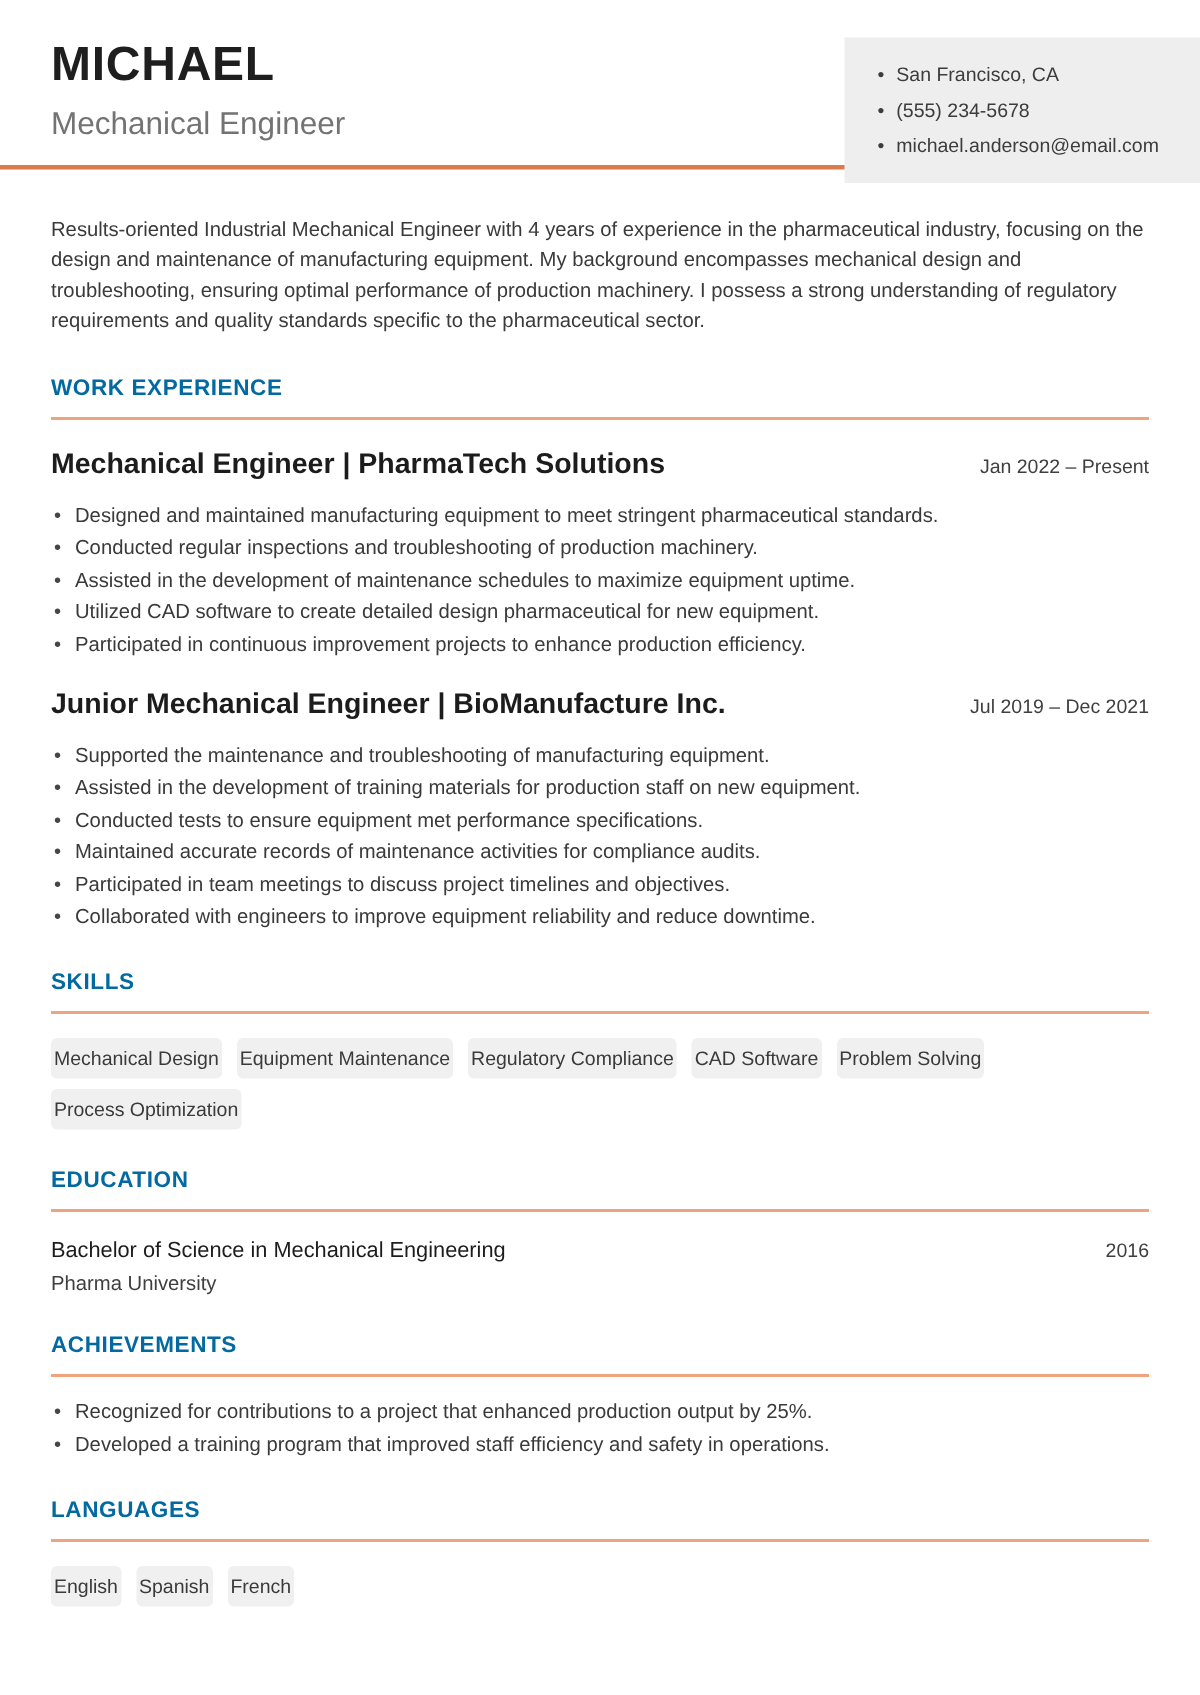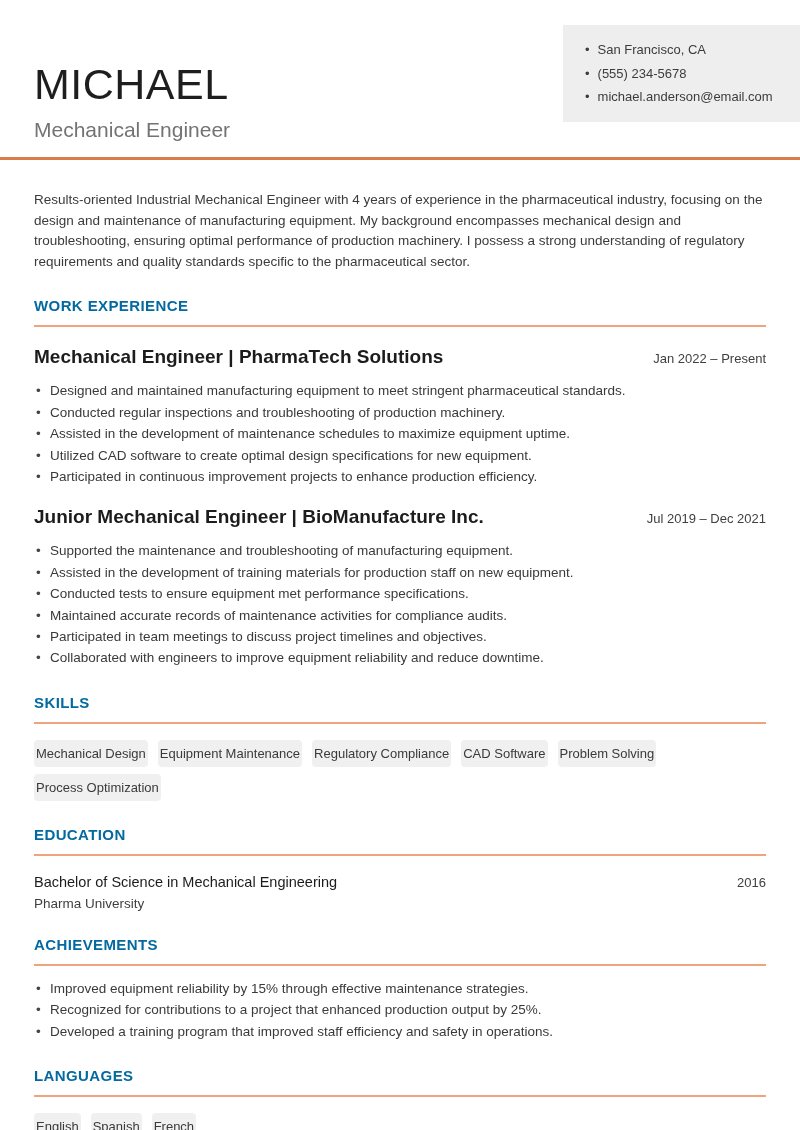--- a/index.html
+++ b/index.html
@@ -6,21 +6,21 @@
   html,body { background:#ffffff; }
   body {
     width:800px; height:1130px; margin:0 auto;
     font-family:"Liberation Sans", sans-serif;
     color:#3a3a3a; overflow:hidden;
   }
   .page { position:relative; width:800px; height:1130px; background:#fff; }
 
   
   .header { position:relative; padding:26px 34px 0 34px; }
-  .name { font-size:43px; font-weight:400; letter-spacing:.5px; line-height:1.03; color:#1e1e1e; text-transform:uppercase;margin-top:36px; }
+  .name { font-size:32px; font-weight:700; letter-spacing:.5px; line-height:1.03; color:#1e1e1e; text-transform:uppercase; }
   .name .last { color:#e9693c; display:block; }
   .header-job-title { margin-top:12px; font-size:21px; color:#737373; }
 
   .contact-box {
     position:absolute; top:25px; right:0; width:237px;
     background:#eeeeee; padding:13px 16px 13px 22px;
   }
   .contact-item { display:flex; font-size:13px; color:#3c3c3c; line-height:23.5px; }
   .contact-item .dot { margin-right:8px; color:#3c3c3c; }
 
@@ -88,21 +88,21 @@
 
       <div class="job">
         <div class="row-between">
           <span class="job-title">Mechanical Engineer | PharmaTech Solutions</span>
           <span class="job-dates">Jan 2022 – Present</span>
         </div>
         <ul class="bullets">
           <li>Designed and maintained manufacturing equipment to meet stringent pharmaceutical standards.</li>
           <li>Conducted regular inspections and troubleshooting of production machinery.</li>
           <li>Assisted in the development of maintenance schedules to maximize equipment uptime.</li>
-          <li>Utilized CAD software to create optimal design specifications for new equipment.</li>
+          <li>Utilized CAD software to create detailed design pharmaceutical for new equipment.</li>
           <li>Participated in continuous improvement projects to enhance production efficiency.</li>
         </ul>
       </div>
 
       <div class="job">
         <div class="row-between">
           <span class="job-title">Junior Mechanical Engineer | BioManufacture Inc.</span>
           <span class="job-dates">Jul 2019 – Dec 2021</span>
         </div>
         <ul class="bullets">
@@ -138,21 +138,20 @@
           <span class="edu-year">2016</span>
         </div>
         <div class="school">Pharma University</div>
       </div>
     </div>
 
     <div class="section">
       <div class="section-heading">ACHIEVEMENTS</div>
       <div class="section-rule"></div>
       <ul class="bullets">
-        <li>Improved equipment reliability by 15% through effective maintenance strategies.</li>
         <li>Recognized for contributions to a project that enhanced production output by 25%.</li>
         <li>Developed a training program that improved staff efficiency and safety in operations.</li>
       </ul>
     </div>
 
     <div class="section">
       <div class="section-heading">LANGUAGES</div>
       <div class="section-rule"></div>
       <div class="chips">
         <span class="chip">English</span>

